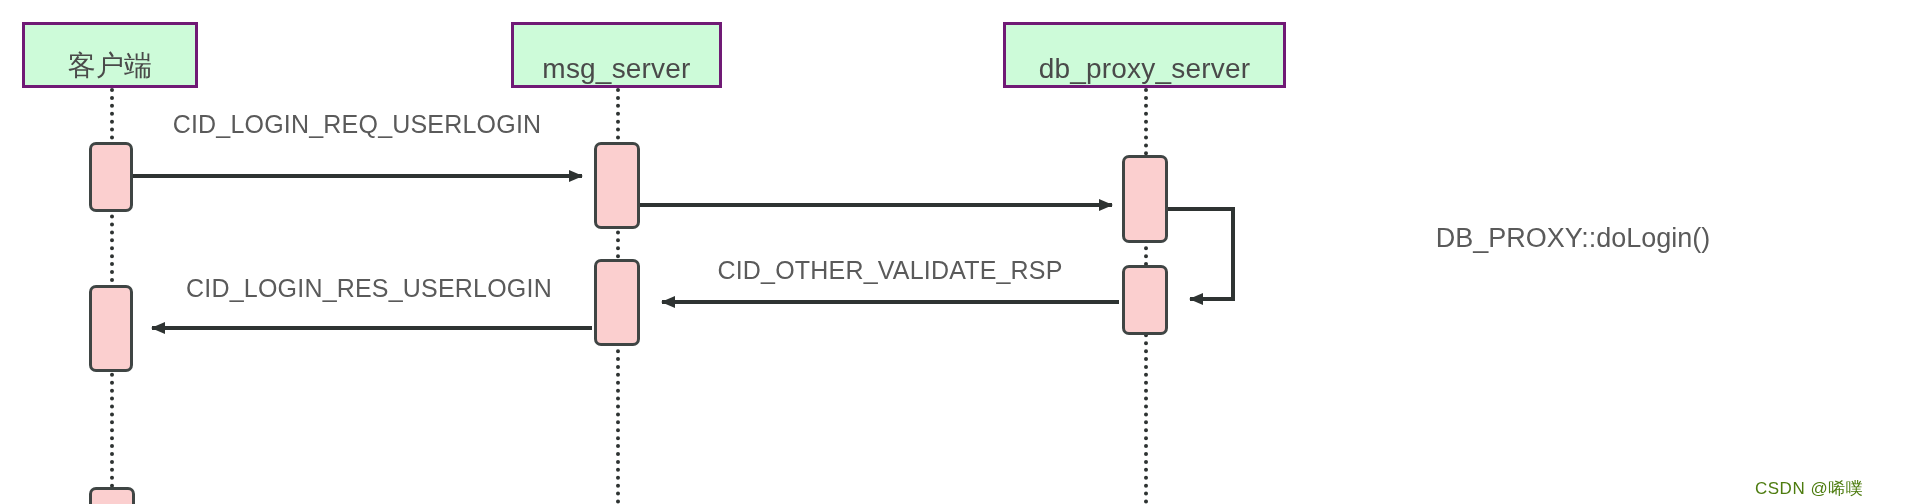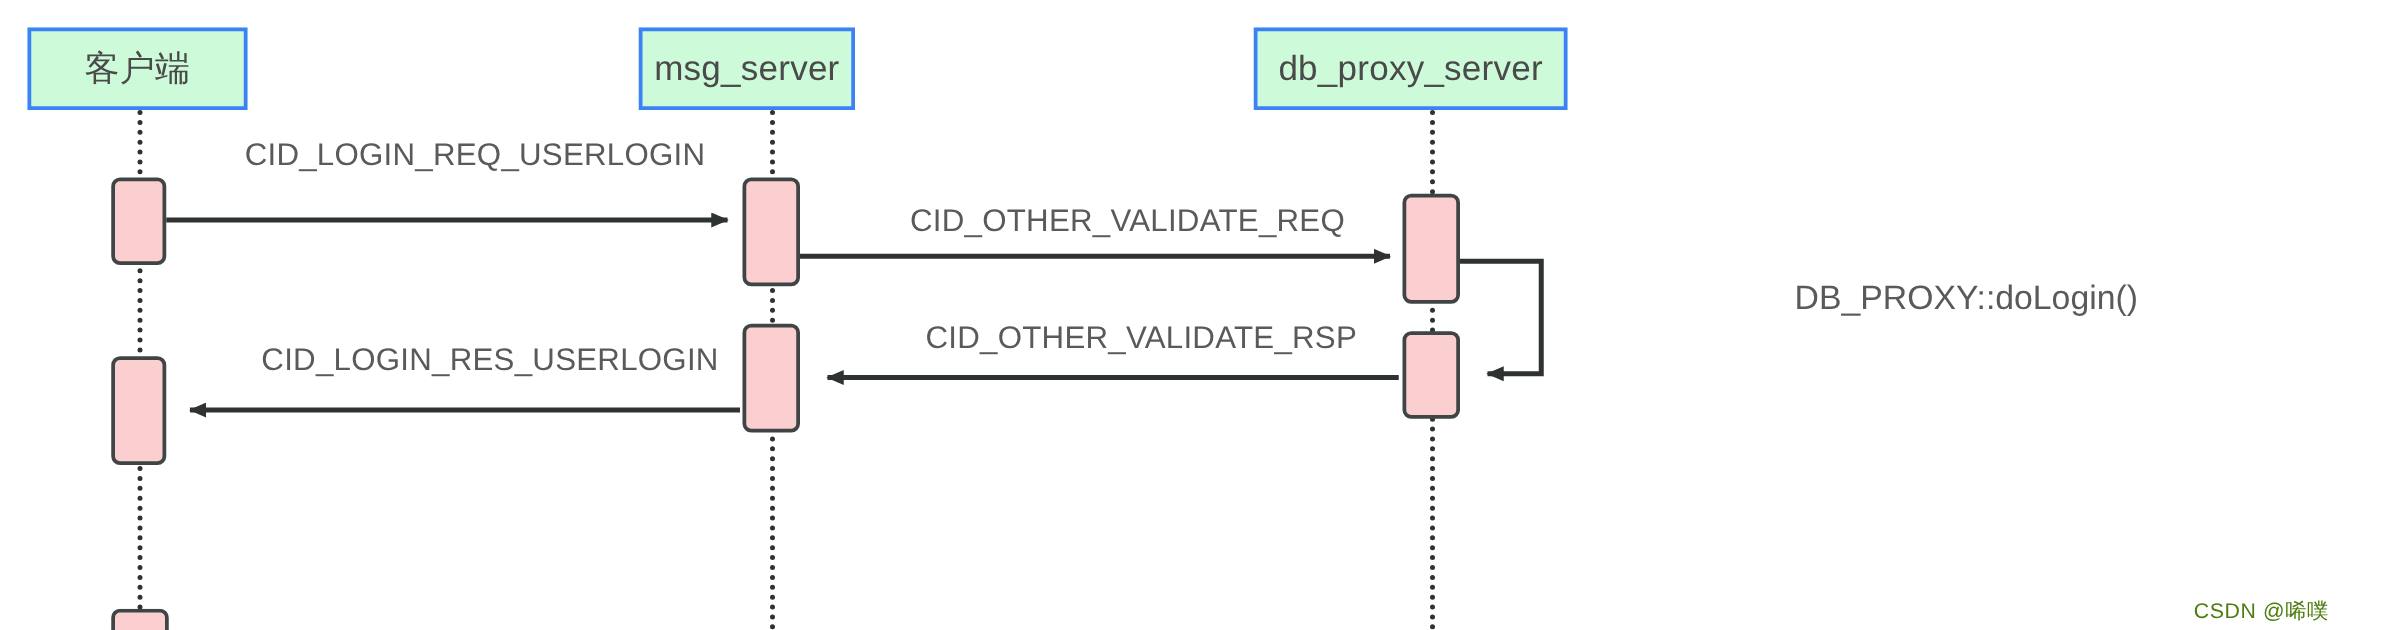--- a/index.html
+++ b/index.html
@@ -22,23 +22,23 @@
   }
   .svg-layer {
     position: absolute;
     left: 0;
     top: 0;
   }
   .participant-box {
     position: absolute;
     box-sizing: border-box;
     background: #cdfbd9;
-    border: 3px solid #3b82f6;
+    border: 3px solid #701a75;
     display: flex;
-    align-items: center;
+    align-items: flex-end;
     justify-content: center;
   }
   .participant-label {
     font-size: 28px;
     color: #4a4a4a;
     letter-spacing: 0.2px;
     white-space: nowrap;
   }
   .lifeline {
     position: absolute;
@@ -55,21 +55,20 @@
   .msg-label {
     position: absolute;
     font-size: 25px;
     color: #5a5a5a;
     white-space: nowrap;
     letter-spacing: 0.2px;
   }
   .msg-label.centered {
     text-align: center;
     transform: translateX(-50%);
-    margin-left: 23px;
   }
   .note-text {
     position: absolute;
     font-size: 27px;
     color: #5a5a5a;
     line-height: 32px;
     white-space: nowrap;
     text-align: center;
     transform: translateX(-50%);
   }
@@ -131,44 +130,41 @@
   </svg>
 
   <div class="lifeline" style="left:110px; top:88px; height:416px;"></div>
   <div class="lifeline" style="left:616px; top:88px; height:416px;"></div>
   <div class="lifeline" style="left:1144px; top:88px; height:416px;"></div>
 
   <div class="participant-box" style="left:22px; top:22px; width:176px; height:66px;">
     <span class="participant-label">客户端</span>
   </div>
 
-  <div class="participant-box" style="left:511px; top:22px; width:173px; height:66px;">
+  <div class="participant-box" style="left:511px; top:22px; width:211px; height:66px;">
     <span class="participant-label">msg_server</span>
   </div>
 
-  <div class="participant-box" style="left:1003px; top:22px; width:251px; height:66px;">
+  <div class="participant-box" style="left:1003px; top:22px; width:283px; height:66px;">
     <span class="participant-label">db_proxy_server</span>
   </div>
 
   <div class="activation" style="left:89px; top:142px; width:44px; height:70px;"></div>
   <div class="activation" style="left:89px; top:285px; width:44px; height:87px;"></div>
 
   <div class="activation" style="left:594px; top:142px; width:46px; height:87px;"></div>
   <div class="activation" style="left:594px; top:259px; width:46px; height:87px;"></div>
 
   <div class="activation" style="left:1122px; top:155px; width:46px; height:88px;"></div>
   <div class="activation" style="left:1122px; top:265px; width:46px; height:70px;"></div>
 
   <div class="msg-label centered" style="left:357px; top:110px;">
     <div>CID_LOGIN_REQ_USERLOGIN</div>
   </div>
 
-  <div class="msg-label centered" style="left:879px; top:163px;">
-    <div>CID_OTHER_VALIDATE_REQ</div>
-  </div>
 
   <div class="msg-label centered" style="left:890px; top:256px;">
     <div>CID_OTHER_VALIDATE_RSP</div>
   </div>
 
   <div class="msg-label centered" style="left:369px; top:274px;">
     <div>CID_LOGIN_RES_USERLOGIN</div>
   </div>
 
   <div class="note-text" style="left:1573px; top:222px;">

